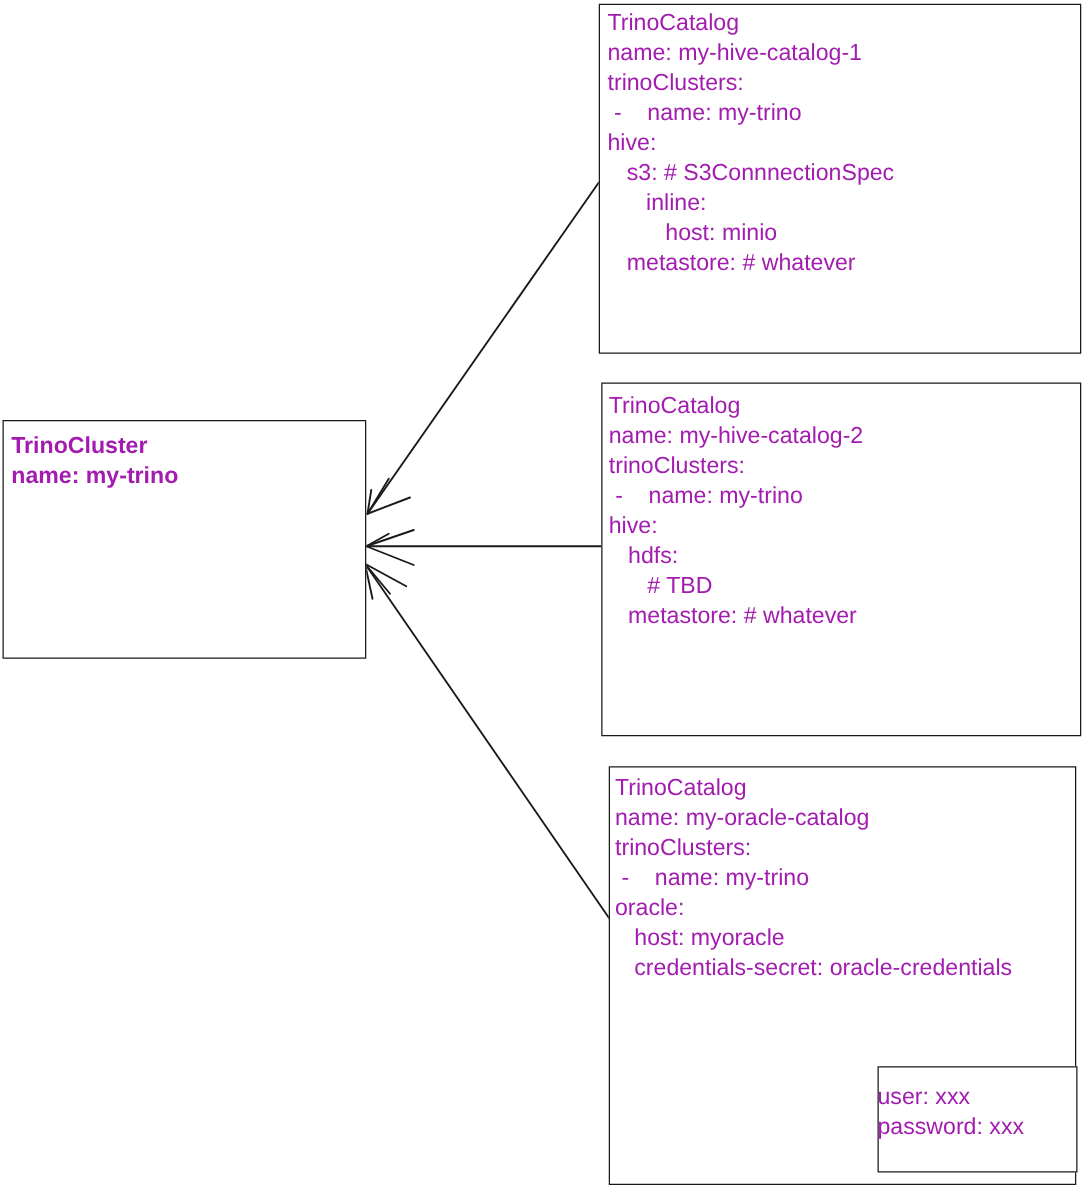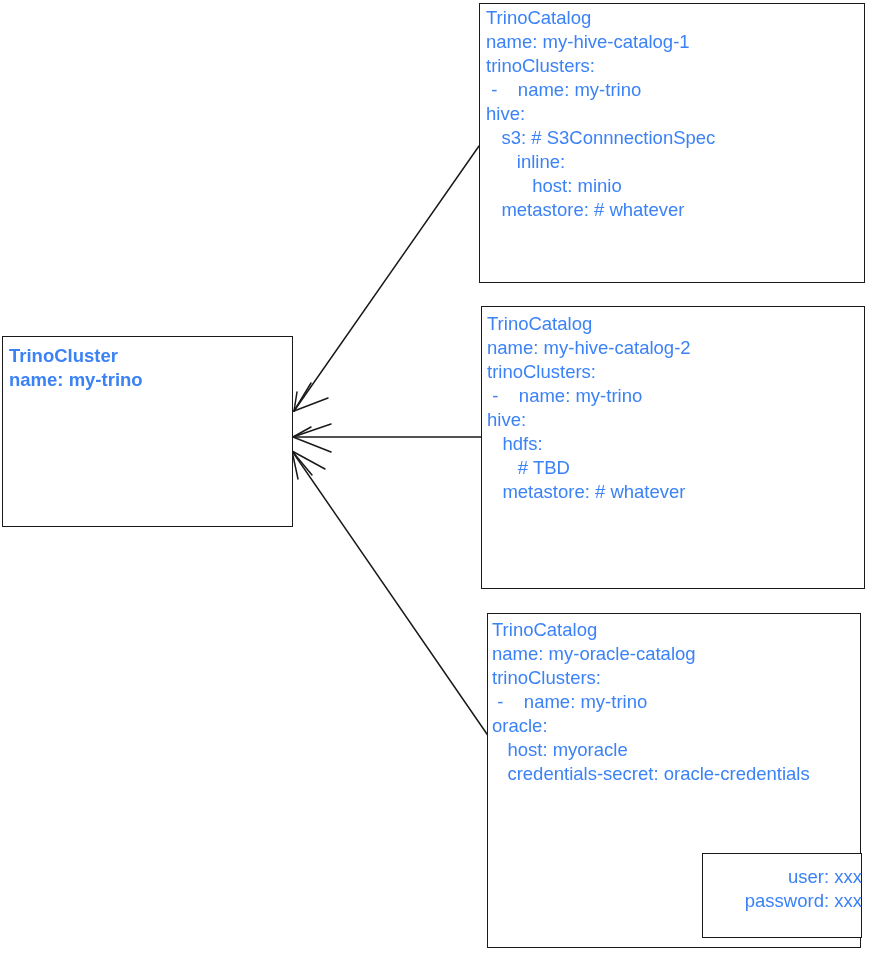--- a/index.html
+++ b/index.html
@@ -31,21 +31,21 @@
     position: absolute;
     box-sizing: border-box;
     background: #ffffff;
     border: 1.6px solid #1a1a1a;
   }
   .node-text {
     position: absolute;
     font-family: "Liberation Sans", sans-serif;
     font-size: 18.5px;
     line-height: 24px;
-    color: #3b82f6;
+    color: #a21caf;
     white-space: pre;
   }
   
   #cluster-box {
     left: 2px;
     top: 336px;
     width: 291px;
     height: 191px;
   }
   #cluster-text {
@@ -90,21 +90,21 @@
   #secret-box {
     left: 702px;
     top: 853px;
     width: 160px;
     height: 85px;
   }
   #secret-text {
     left: 702px;
     top: 865px;
     width: 160px;
-    text-align: right;
+    text-align: left;
   }
 </style>
 </head>
 <body>
 
 <div id="canvas">
 
   <svg class="svg-layer" viewBox="0 0 872 954" width="872" height="954" xmlns="http://www.w3.org/2000/svg">
     <g fill="none" stroke="#1a1a1a" stroke-width="1.5" stroke-linecap="round">
 

